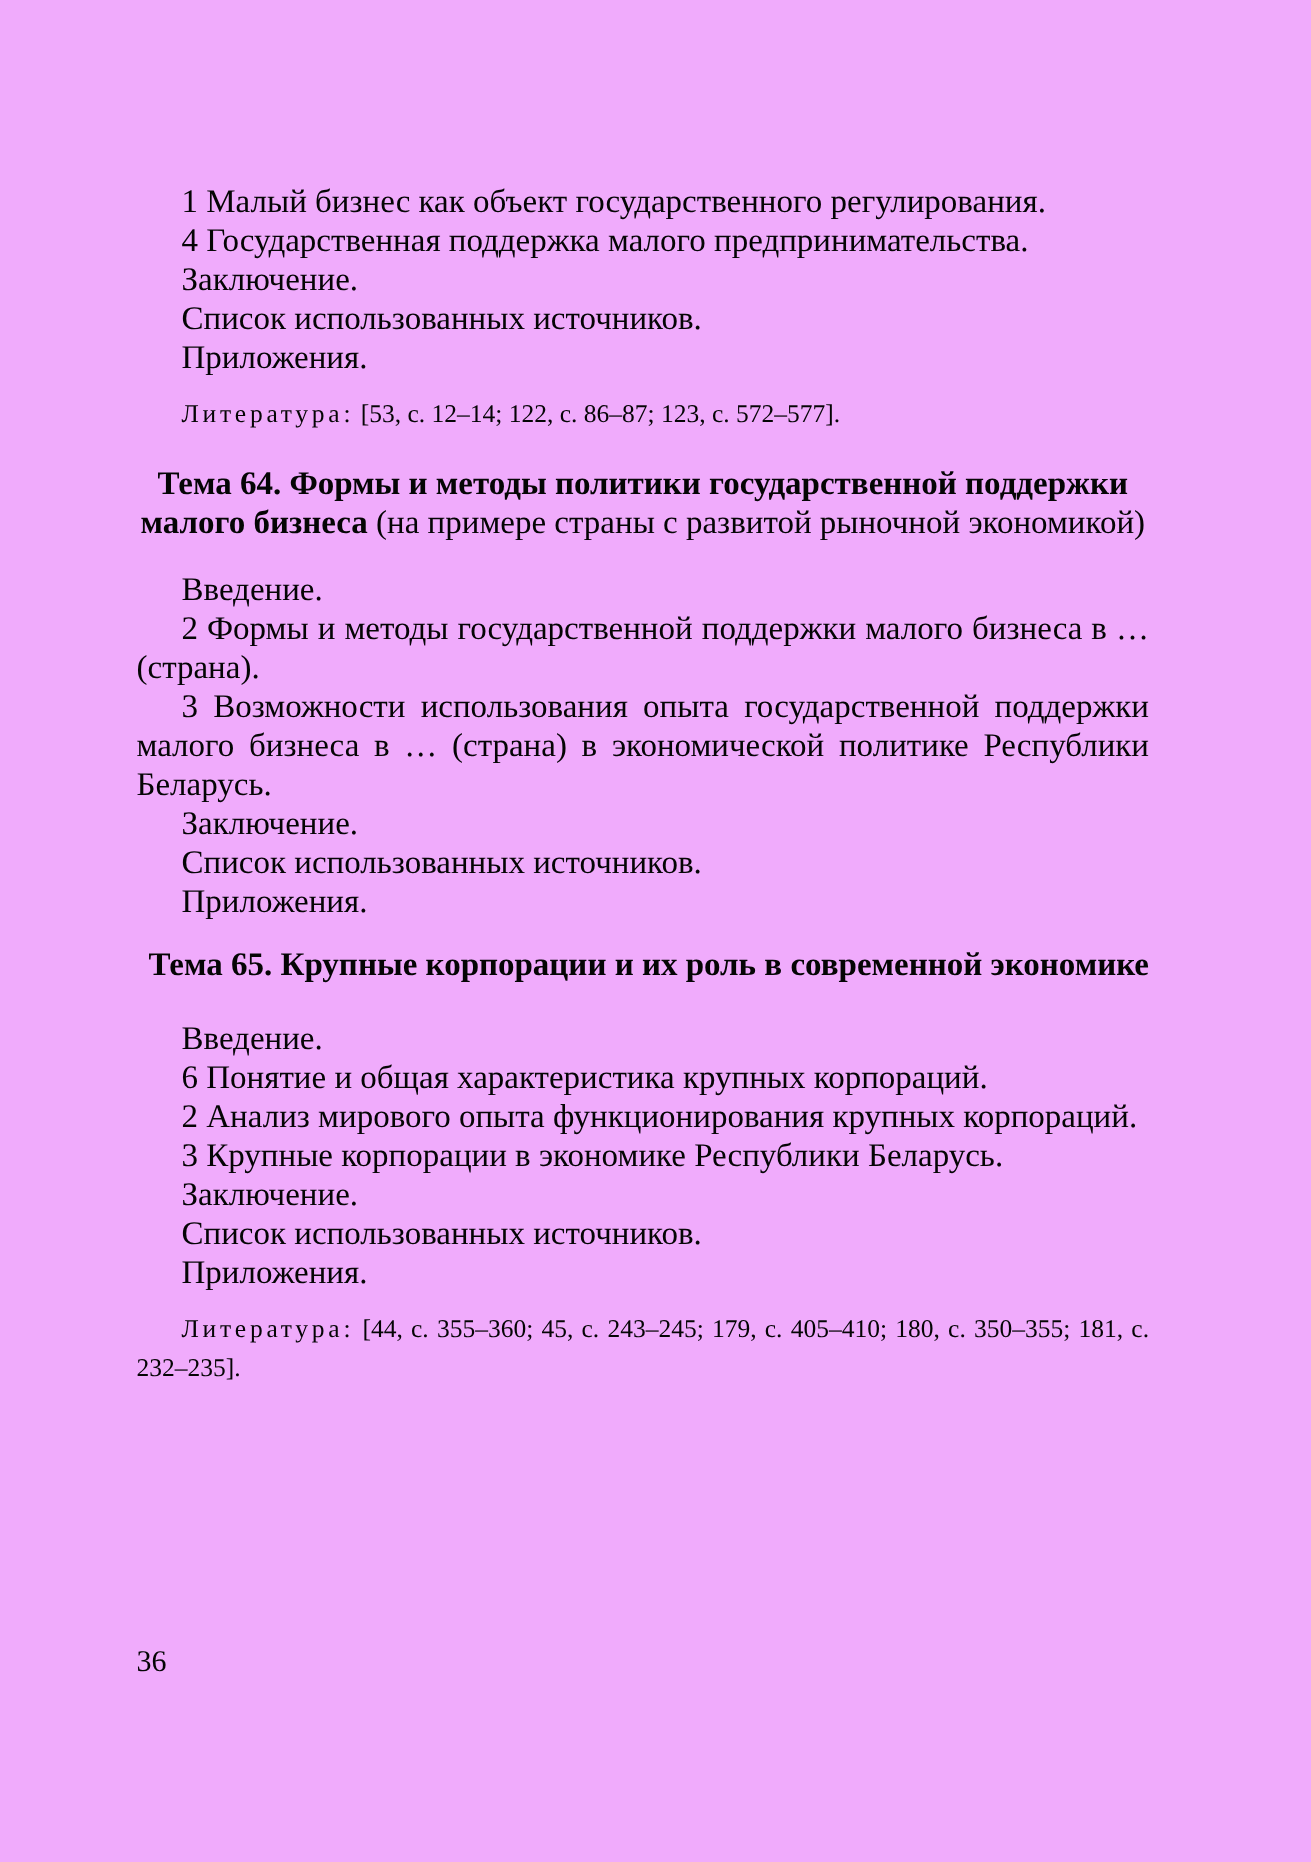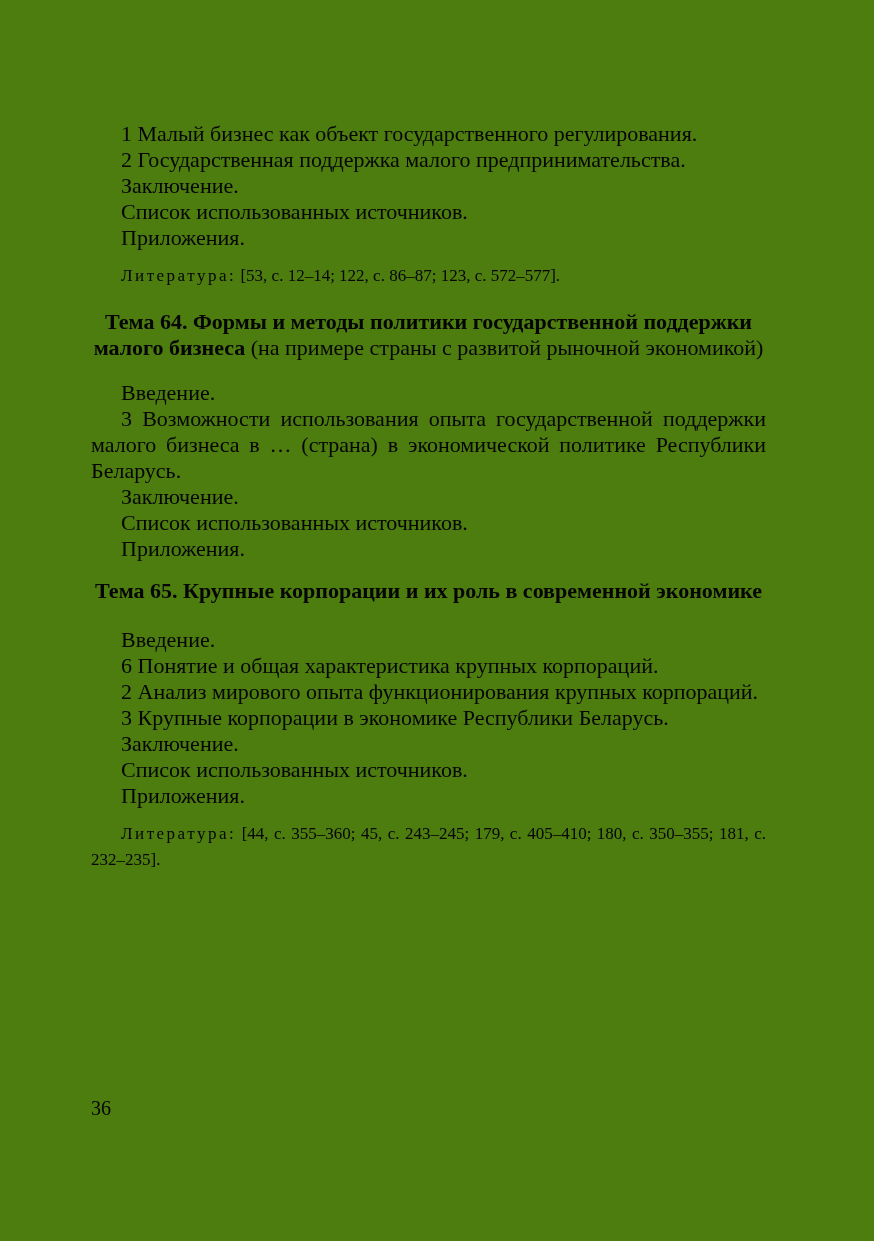--- a/index.html
+++ b/index.html
@@ -4,21 +4,21 @@
 <style>
   html, body {
     margin: 0;
     padding: 0;
     background: #ffffff;
   }
   .page {
     position: relative;
     width: 874px;
     height: 1241px;
-    background: #4d7c0f;
+    background: #f0abfc;
     overflow: hidden;
     font-family: "Liberation Serif", "DejaVu Serif", serif;
     color: #050505;
   }
   .text-block {
     position: absolute;
     left: 91px;
     top: 121px;
     width: 675px;
     font-size: 22px;
@@ -42,20 +42,21 @@
   .topic-title {
     margin: 20px 0 19px 0;
     font-size: 22px;
     line-height: 26px;
     font-weight: bold;
     text-align: center;
     text-indent: 0;
   }
   .topic-title.single-line {
     margin: 16px 0 23px 0;
+    text-align: right;
   }
   .topic-title .normal-part {
     font-weight: normal;
   }
   .page-number {
     position: absolute;
     top: 1096px;
     left: 91px;
     width: 675px;
     text-align: left;
@@ -64,30 +65,31 @@
   }
 </style>
 </head>
 <body>
 
 <div class="page">
   <main class="text-block">
 
     <section>
       <p class="para">1 Малый бизнес как объект государственного регулирования.</p>
-      <p class="para">2 Государственная поддержка малого предпринимательства.</p>
+      <p class="para">4 Государственная поддержка малого предпринимательства.</p>
       <p class="para">Заключение.</p>
       <p class="para">Список использованных источников.</p>
       <p class="para">Приложения.</p>
       <p class="literature"><span class="lit-label">Литература:</span> <span>[53, с. 12–14; 122, с. 86–87; 123, с. 572–577].</span></p>
     </section>
 
     <section>
       <h2 class="topic-title"><span>Тема 64. Формы и методы политики государственной поддержки малого бизнеса</span><span class="normal-part"> (на примере страны с развитой рыночной экономикой)</span></h2>
       <p class="para">Введение.</p>
+      <p class="para">2 Формы и методы государственной поддержки малого бизнеса в … (страна).</p>
       <p class="para">3 Возможности использования опыта государственной поддержки малого бизнеса в … (страна) в экономической политике Республики Беларусь.</p>
       <p class="para">Заключение.</p>
       <p class="para">Список использованных источников.</p>
       <p class="para">Приложения.</p>
     </section>
 
     <section>
       <h2 class="topic-title single-line"><span>Тема 65. Крупные корпорации и их роль в современной экономике</span></h2>
       <p class="para">Введение.</p>
       <p class="para">6 Понятие и общая характеристика крупных корпораций.</p>

